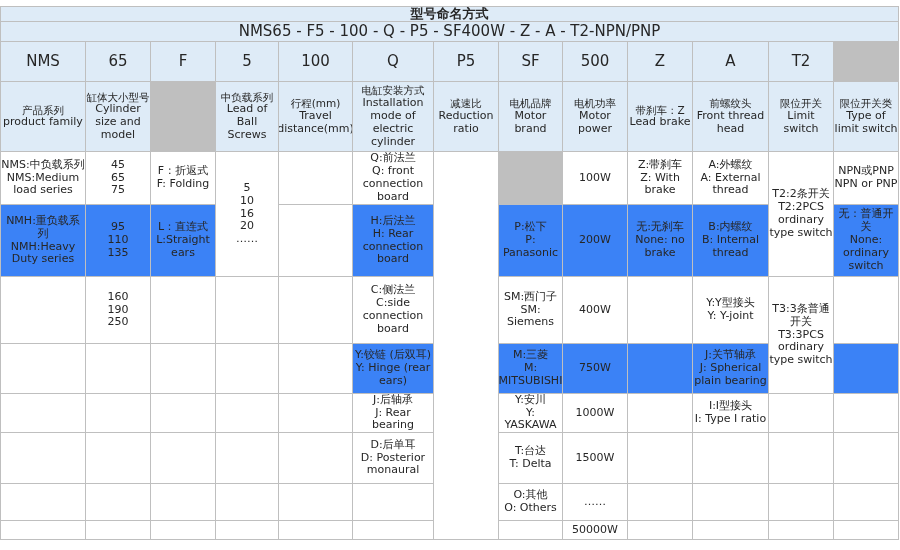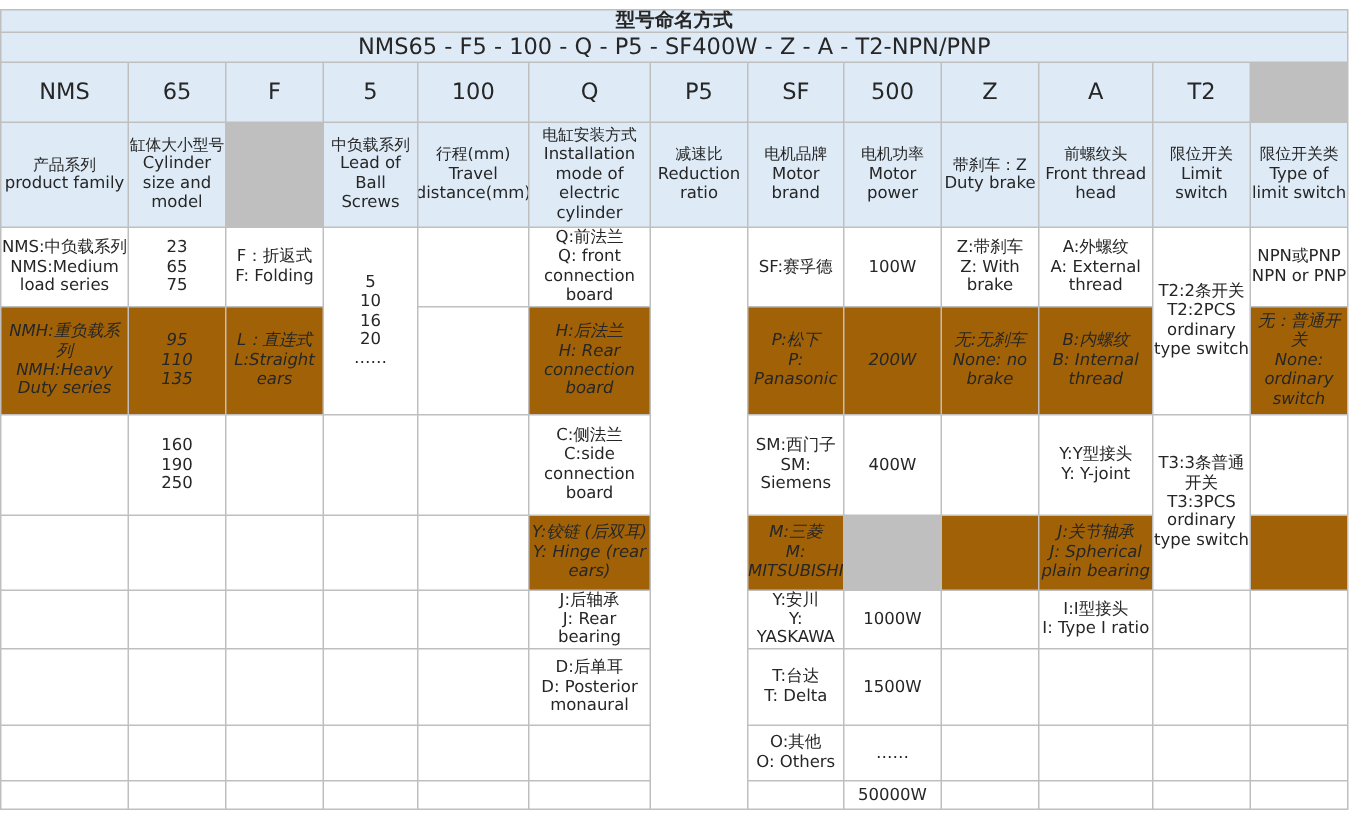--- a/index.html
+++ b/index.html
@@ -11,21 +11,21 @@
     display:inline-grid;
     grid-template-columns:84px 64px 64px 62px 73px 80px 64px 63px 64px 64px 75px 64px 64px;
     grid-template-rows:14px 19px 39px 69px 52px 71px 66px 49px 38px 50px 36px 18px;
     gap:1px; background:#bfbfbf; padding:1px; margin:6px 0 0 0;
   }
   .c {
     background:#ffffff; display:flex; align-items:center; justify-content:center;
     flex-direction:column; text-align:center; white-space:pre-line;
     font-size:11px; line-height:1.18; overflow:hidden;
   }
-  .b   { background:#a16207;font-style:italic; }
+  .b   { background:#3b82f6; }
   .hdr { background:#deebf7; }
   .title  { font-weight:bold; font-size:13px; }
   .mcode  { font-size:15px; }
   .code   { font-size:15px; }
   .hd .cn { font-size:10.5px; }
   .hd .en { font-size:11px; }
 </style>
 </head>
 <body>
 
@@ -50,37 +50,37 @@
   <div class="c hdr code" style="grid-area:3/12">T2</div>
 
   <div class="c hdr hd" style="grid-area:4/1"><span class="cn">产品系列</span><span class="en">product family</span></div>
   <div class="c hdr hd" style="grid-area:4/2"><span class="cn">缸体大小型号</span><span class="en">Cylinder size and model</span></div>
   <div class="c hdr hd" style="grid-area:4/4"><span class="cn">中负载系列</span><span class="en">Lead of Ball Screws</span></div>
   <div class="c hdr hd" style="grid-area:4/5"><span class="cn">行程(mm)</span><span class="en">Travel distance(mm)</span></div>
   <div class="c hdr hd" style="grid-area:4/6"><span class="cn">电缸安装方式</span><span class="en">Installation mode of electric cylinder</span></div>
   <div class="c hdr hd" style="grid-area:4/7"><span class="cn">减速比</span><span class="en">Reduction ratio</span></div>
   <div class="c hdr hd" style="grid-area:4/8"><span class="cn">电机品牌</span><span class="en">Motor brand</span></div>
   <div class="c hdr hd" style="grid-area:4/9"><span class="cn">电机功率</span><span class="en">Motor power</span></div>
-  <div class="c hdr hd" style="grid-area:4/10"><span class="cn">带刹车：Z</span><span class="en">Duty brake</span></div>
+  <div class="c hdr hd" style="grid-area:4/10"><span class="cn">带刹车：Z</span><span class="en">Lead brake</span></div>
   <div class="c hdr hd" style="grid-area:4/11"><span class="cn">前螺纹头</span><span class="en">Front thread head</span></div>
   <div class="c hdr hd" style="grid-area:4/12"><span class="cn">限位开关</span><span class="en">Limit switch</span></div>
   <div class="c hdr hd" style="grid-area:4/13"><span class="cn">限位开关类</span><span class="en">Type of limit switch</span></div>
 
   <div class="c" style="grid-area:5/1">NMS:中负载系列
 NMS:Medium load series</div>
   <div class="c b" style="grid-area:6/1">NMH:重负载系列
 NMH:Heavy Duty series</div>
   <div class="c" style="grid-area:7/1"></div>
   <div class="c" style="grid-area:8/1"></div>
   <div class="c" style="grid-area:9/1"></div>
   <div class="c" style="grid-area:10/1"></div>
   <div class="c" style="grid-area:11/1"></div>
   <div class="c" style="grid-area:12/1"></div>
 
-  <div class="c" style="grid-area:5/2">23
+  <div class="c" style="grid-area:5/2">45
 65
 75</div>
   <div class="c b" style="grid-area:6/2">95
 110
 135</div>
   <div class="c" style="grid-area:7/2">160
 190
 250</div>
   <div class="c" style="grid-area:8/2"></div>
   <div class="c" style="grid-area:9/2"></div>
@@ -130,38 +130,38 @@
 Y: Hinge (rear ears)</div>
   <div class="c" style="grid-area:9/6">J:后轴承
 J: Rear bearing</div>
   <div class="c" style="grid-area:10/6">D:后单耳
 D: Posterior monaural</div>
   <div class="c" style="grid-area:11/6"></div>
   <div class="c" style="grid-area:12/6"></div>
 
   <div class="c" style="grid-area:5/7/13/8"></div>
 
-  <div class="c" style="grid-area:5/8">SF:赛孚德</div>
   <div class="c b" style="grid-area:6/8">P:松下
 P: Panasonic</div>
   <div class="c" style="grid-area:7/8">SM:西门子
 SM: Siemens</div>
   <div class="c b" style="grid-area:8/8">M:三菱
 M: MITSUBISHI</div>
   <div class="c" style="grid-area:9/8">Y:安川
 Y: YASKAWA</div>
   <div class="c" style="grid-area:10/8">T:台达
 T: Delta</div>
   <div class="c" style="grid-area:11/8">O:其他
 O: Others</div>
   <div class="c" style="grid-area:12/8"></div>
 
   <div class="c" style="grid-area:5/9">100W</div>
   <div class="c b" style="grid-area:6/9">200W</div>
   <div class="c" style="grid-area:7/9">400W</div>
+  <div class="c b" style="grid-area:8/9">750W</div>
   <div class="c" style="grid-area:9/9">1000W</div>
   <div class="c" style="grid-area:10/9">1500W</div>
   <div class="c" style="grid-area:11/9">……</div>
   <div class="c" style="grid-area:12/9">50000W</div>
 
   <div class="c" style="grid-area:5/10">Z:带刹车
 Z: With brake</div>
   <div class="c b" style="grid-area:6/10">无:无刹车
 None: no brake</div>
   <div class="c" style="grid-area:7/10"></div>

